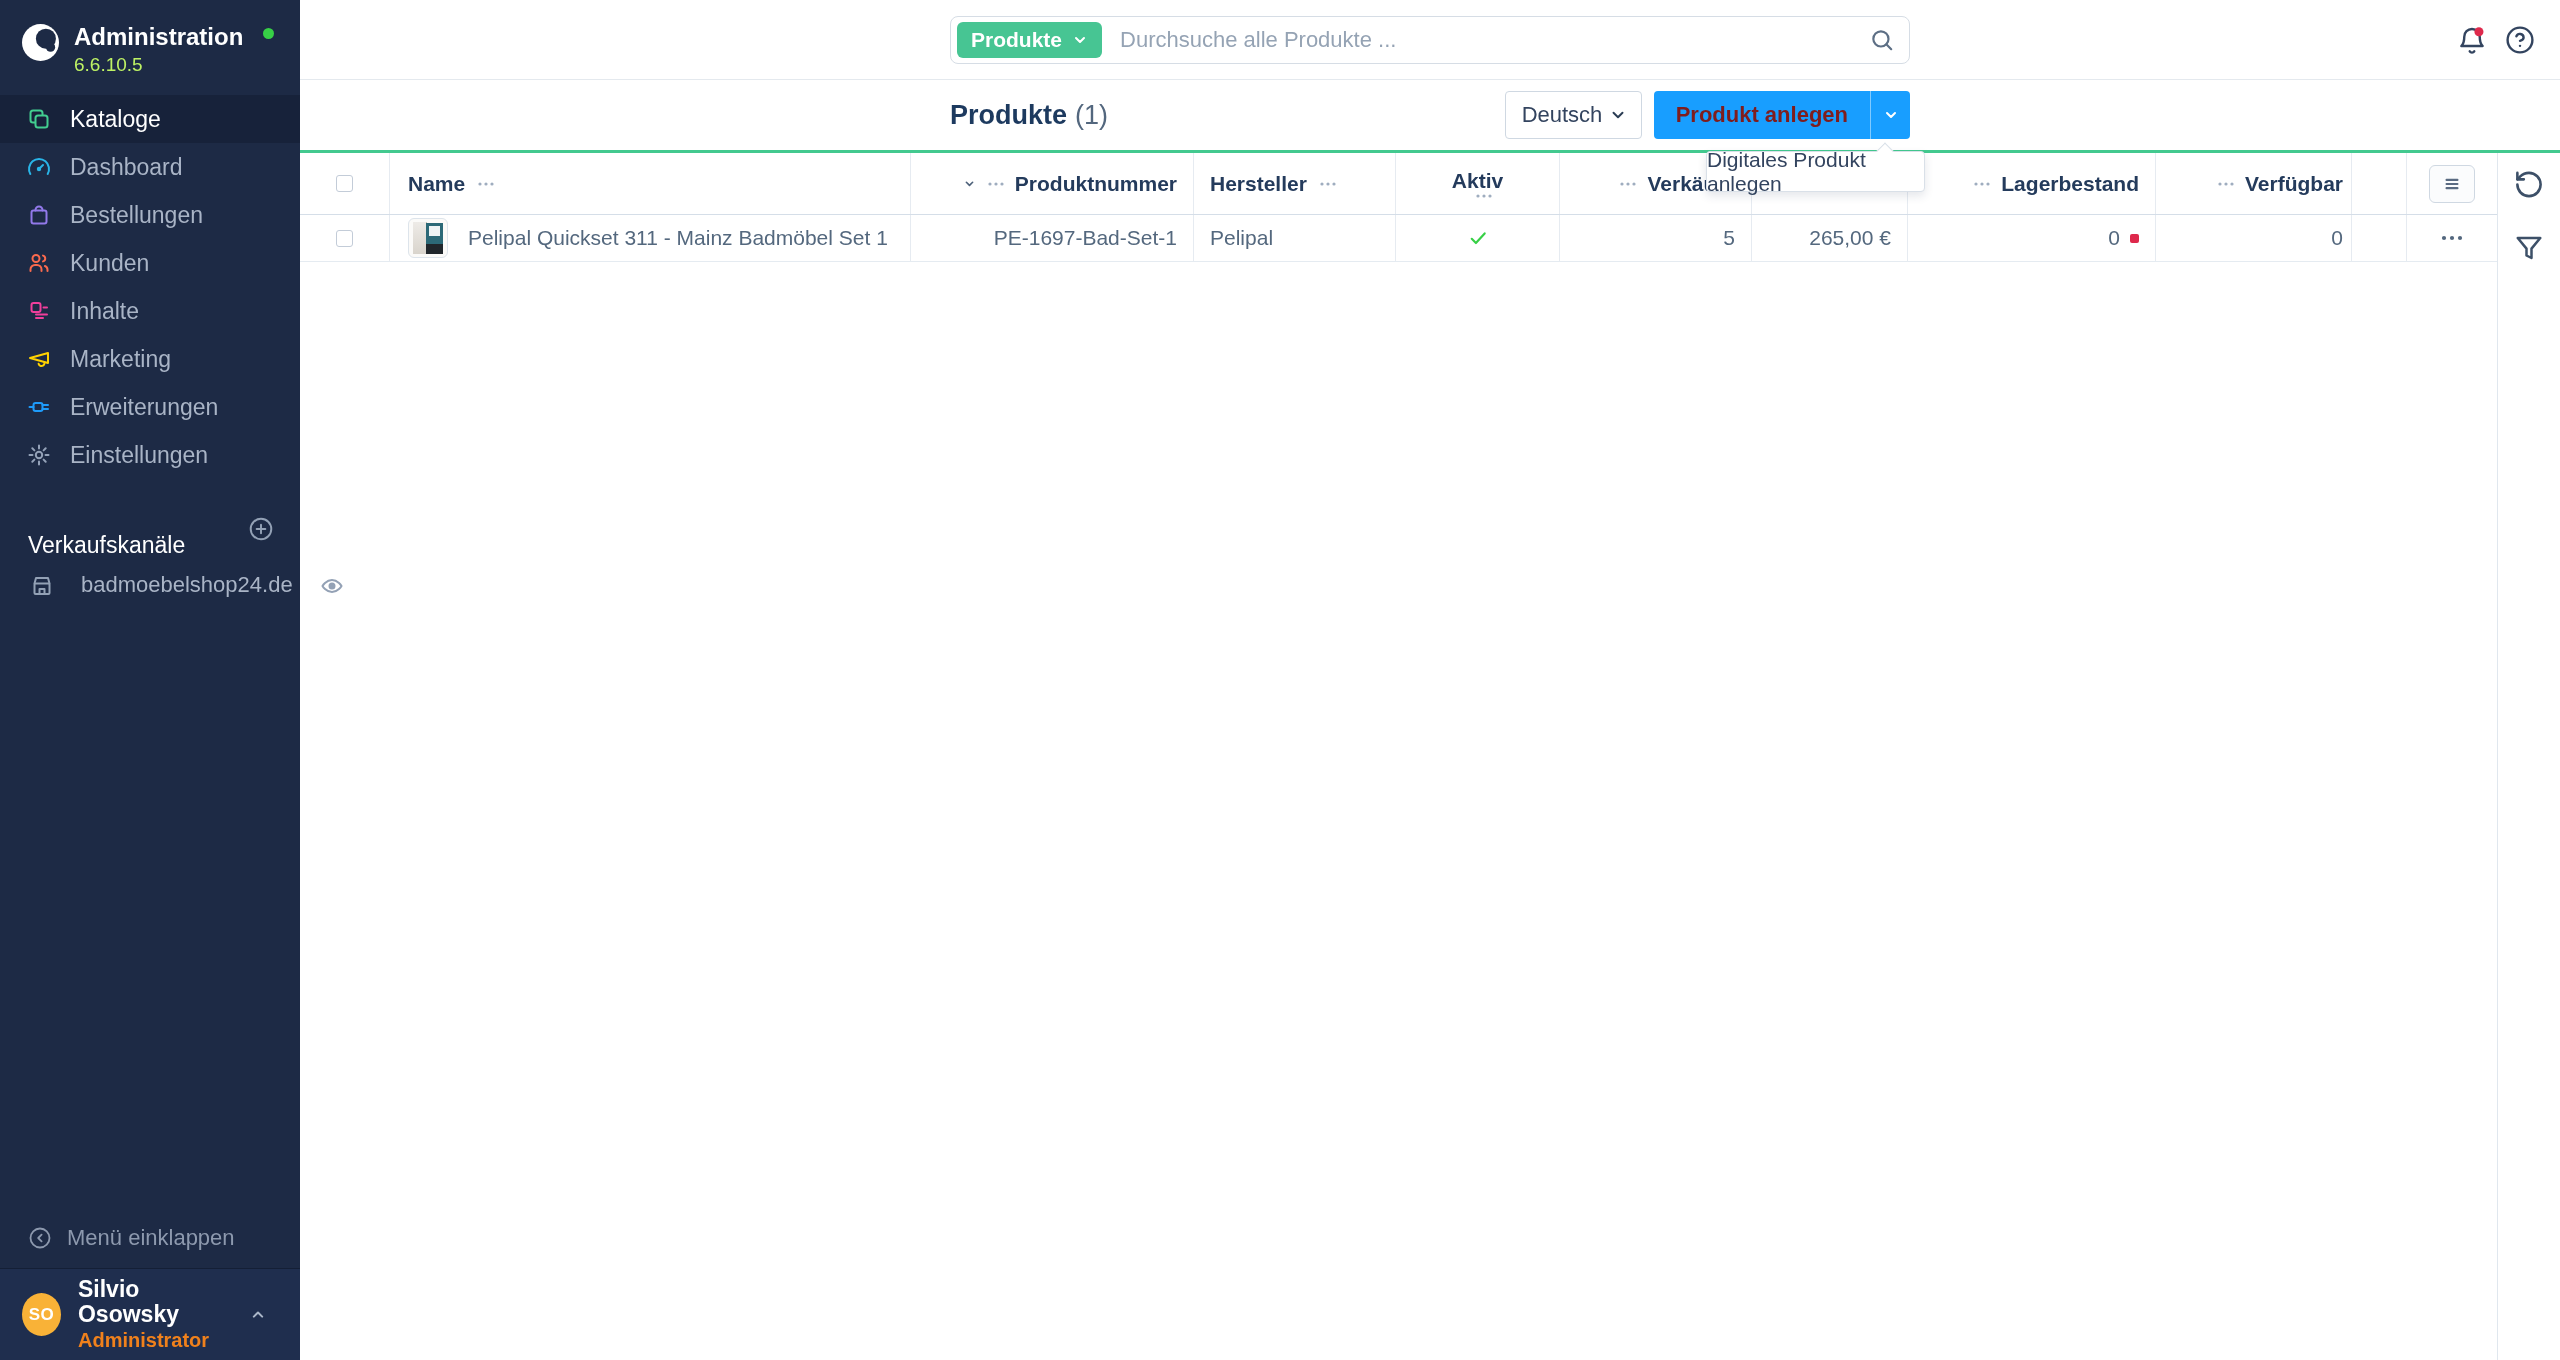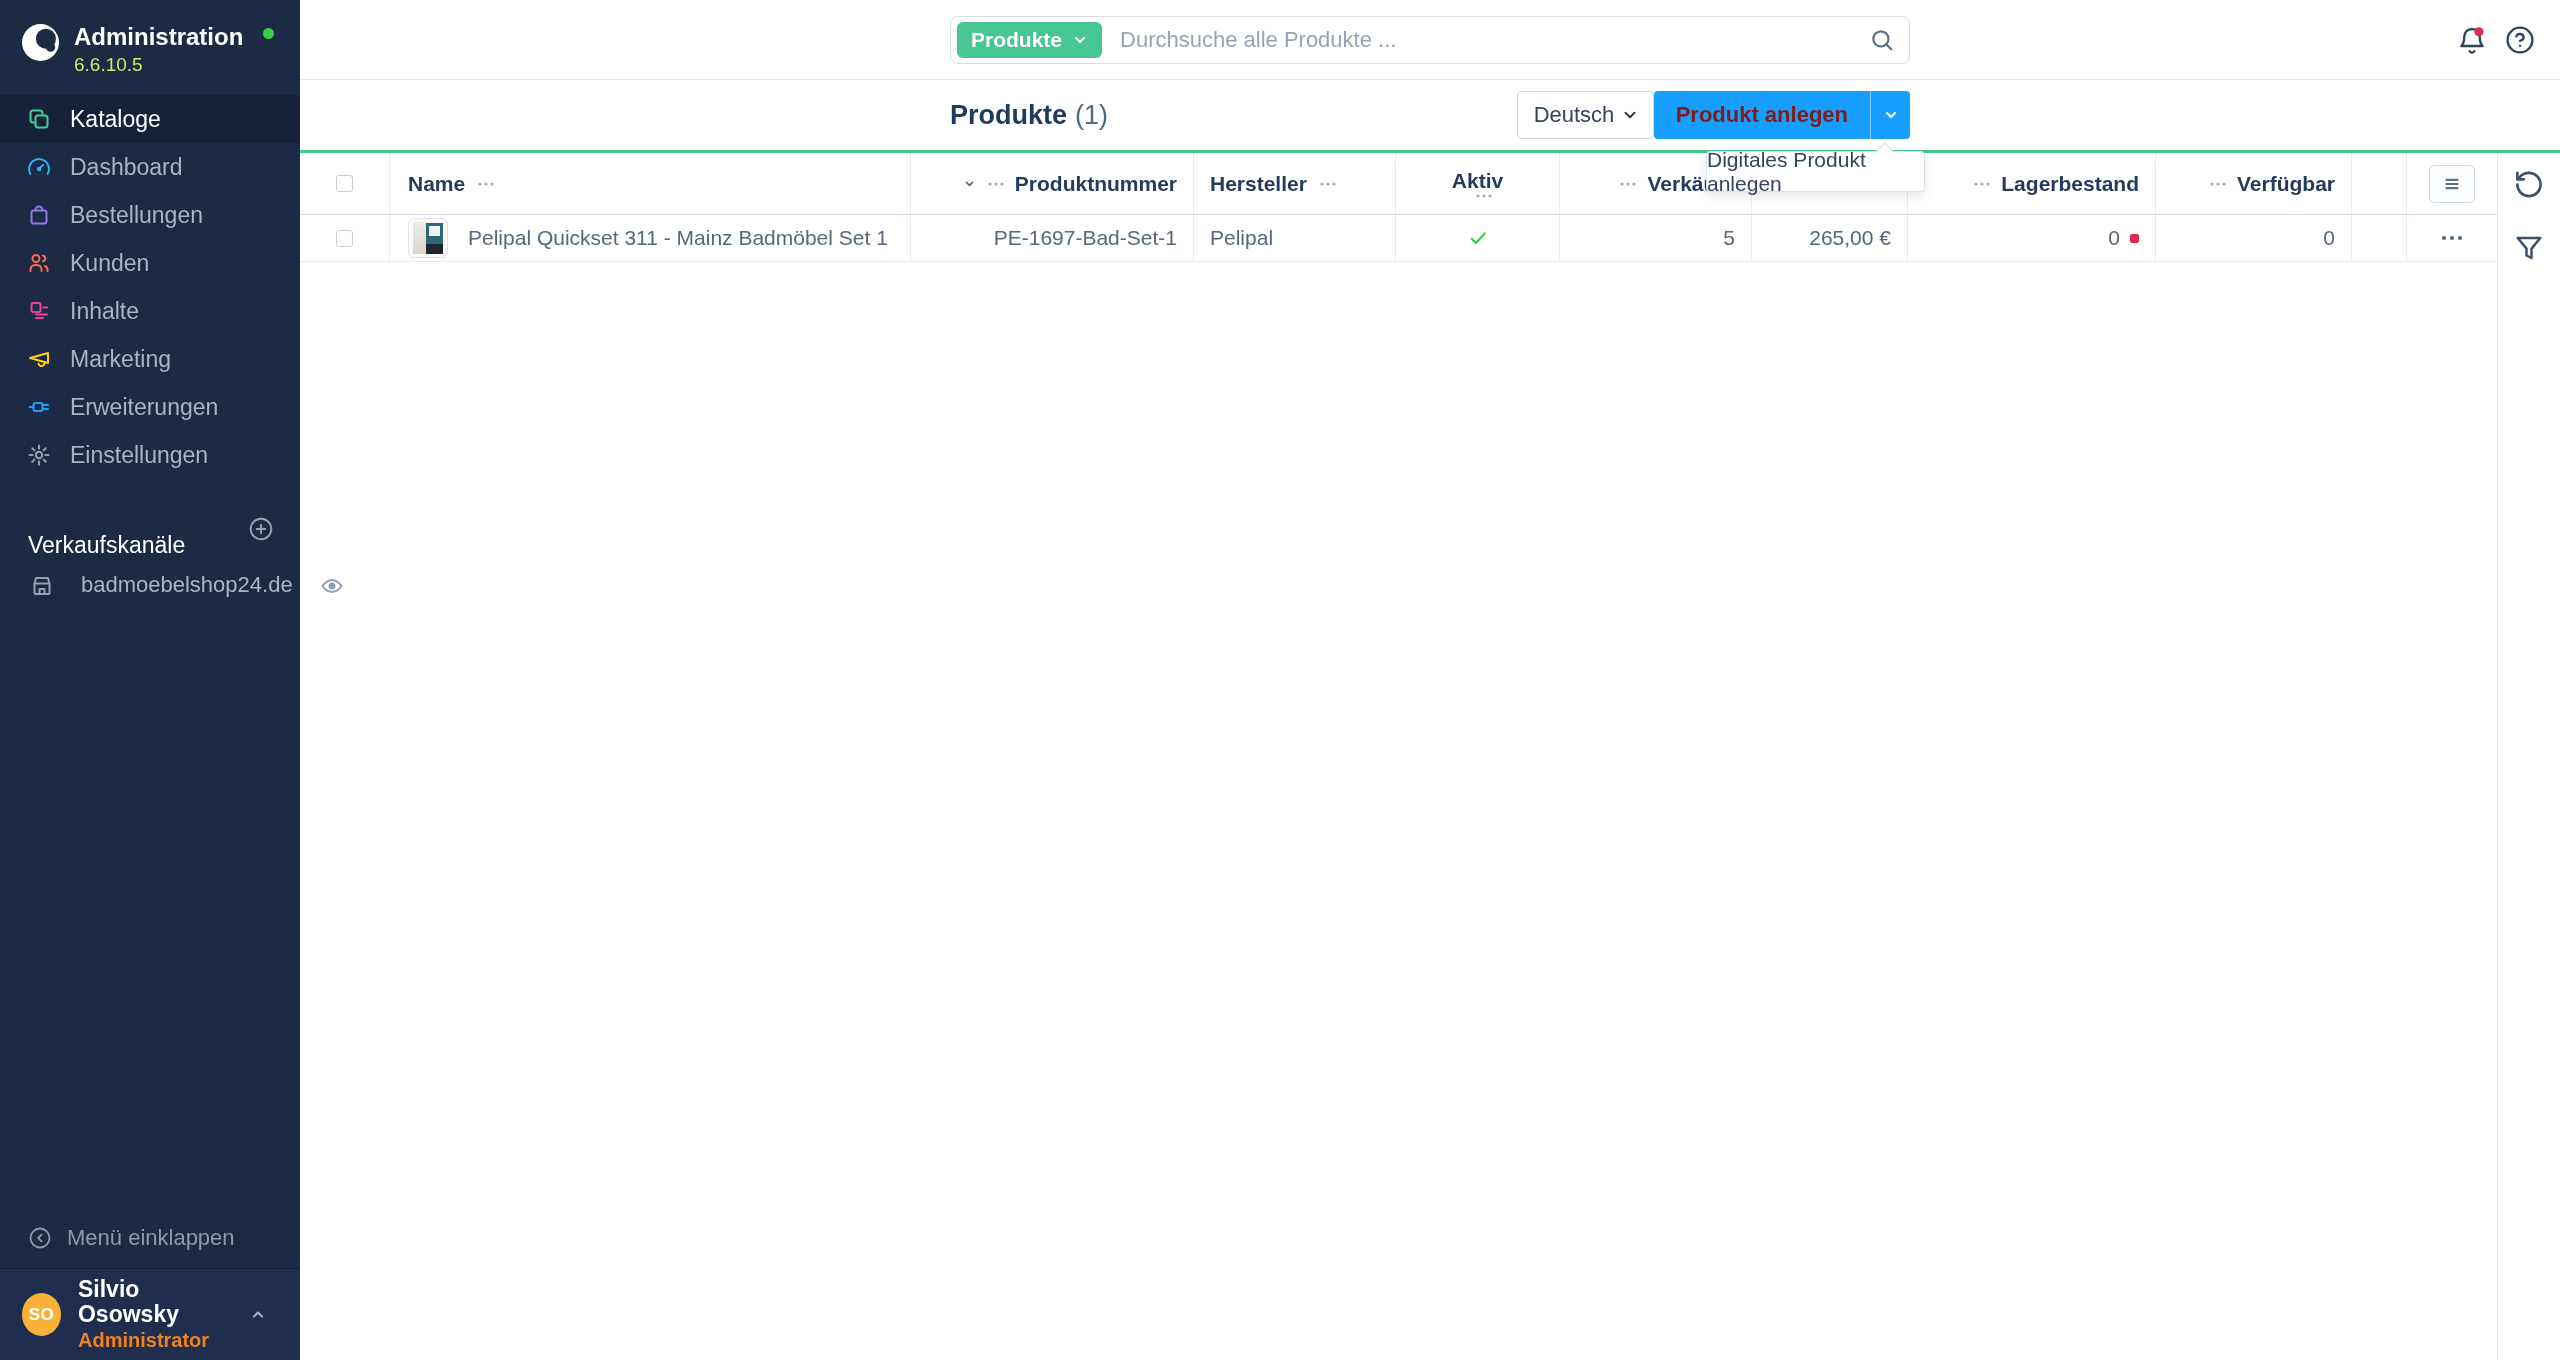--- a/index.html
+++ b/index.html
@@ -48,21 +48,21 @@
   .search-input::placeholder { color:#95a3b4; }
   .topbar-icons { position:absolute; right:24px; top:0; height:80px; display:flex; align-items:center; gap:16px; }
   .icon-btn { cursor:pointer; display:flex; align-items:center; justify-content:center; }
 
   
   #smartbar { position:absolute; left:300px; top:80px; width:2260px; height:70px; background:#fff; }
   .smartbar-inner { position:absolute; left:650px; top:0; width:960px; height:70px;
     display:flex; align-items:center; }
   .page-title { font-size:27px; color:#1d3a5f; font-weight:700; }
   .page-count { font-size:27px; color:#53677e; font-weight:400; margin-left:8px; }
-  .smartbar-actions { margin-left:auto; display:flex; align-items:flex-start; }
+  .smartbar-actions { margin-left:auto; display:flex; align-items:flex-start; gap:12px; }
   .lang-select { width:137px; height:48px; border:1px solid #cfd8e2; border-radius:4px; background:#fff;
     display:flex; align-items:center; justify-content:space-between; padding:0 14px 0 16px;
     font-size:22px; color:#33445f; cursor:pointer; }
   .split-btn { display:flex; height:48px; border-radius:4px; overflow:hidden; cursor:pointer; }
   .split-btn-main { background:#189eff; color:#7f1d1d; font-weight:700; font-size:22px;
     display:flex; align-items:center; padding:0 22px; }
   .split-btn-chevron { background:#189eff; width:40px; display:flex; align-items:center; justify-content:center;
     border-left:1px solid rgba(255,255,255,.45); }
 
   
@@ -80,21 +80,21 @@
   .gr { display:flex; height:47px; border-bottom:1px solid #e5ebf1; background:#fff; }
   .cell { border-right:1px solid #e6ebf1; display:flex; align-items:center; height:100%; }
   .c-check { width:90px; justify-content:center; }
   .c-name  { width:521px; padding-left:18px; }
   .c-pn    { width:283px; justify-content:flex-end; padding-right:16px; }
   .c-manu  { width:202px; padding-left:16px; }
   .c-active{ width:164px; justify-content:center;flex-direction:column; }
   .c-sales { width:192px; justify-content:flex-end; padding-right:16px; }
   .c-price { width:156px; justify-content:flex-end; padding-right:16px; }
   .c-stock { width:248px; justify-content:flex-end; padding-right:16px; }
-  .c-avail { width:196px; justify-content:flex-end; padding-right:16px; }
+  .c-avail { width:196px; justify-content:flex-end; padding-right:8px; }
   .c-empty { width:55px; }
   .c-set   { width:90px; justify-content:center; border-right:none; }
   .hlabel { font-size:21px; font-weight:700; color:#243b5c; white-space:nowrap; }
   .hdots { margin:0 0 0 12px; display:flex; }
   .right .hdots { margin:0 10px 0 0; }
   .cellv { font-size:21px; color:#54687e; white-space:nowrap; }
   .checkbox { width:17px; height:17px; border:1px solid #c3ccd8; border-radius:3px; background:#fff; cursor:pointer; }
   .settings-btn { width:46px; height:38px; border:1px solid #cfd8e2; border-radius:6px; background:#fbfcfd;
     display:flex; align-items:center; justify-content:center; cursor:pointer; }
   .row-context { cursor:pointer; display:flex; }

